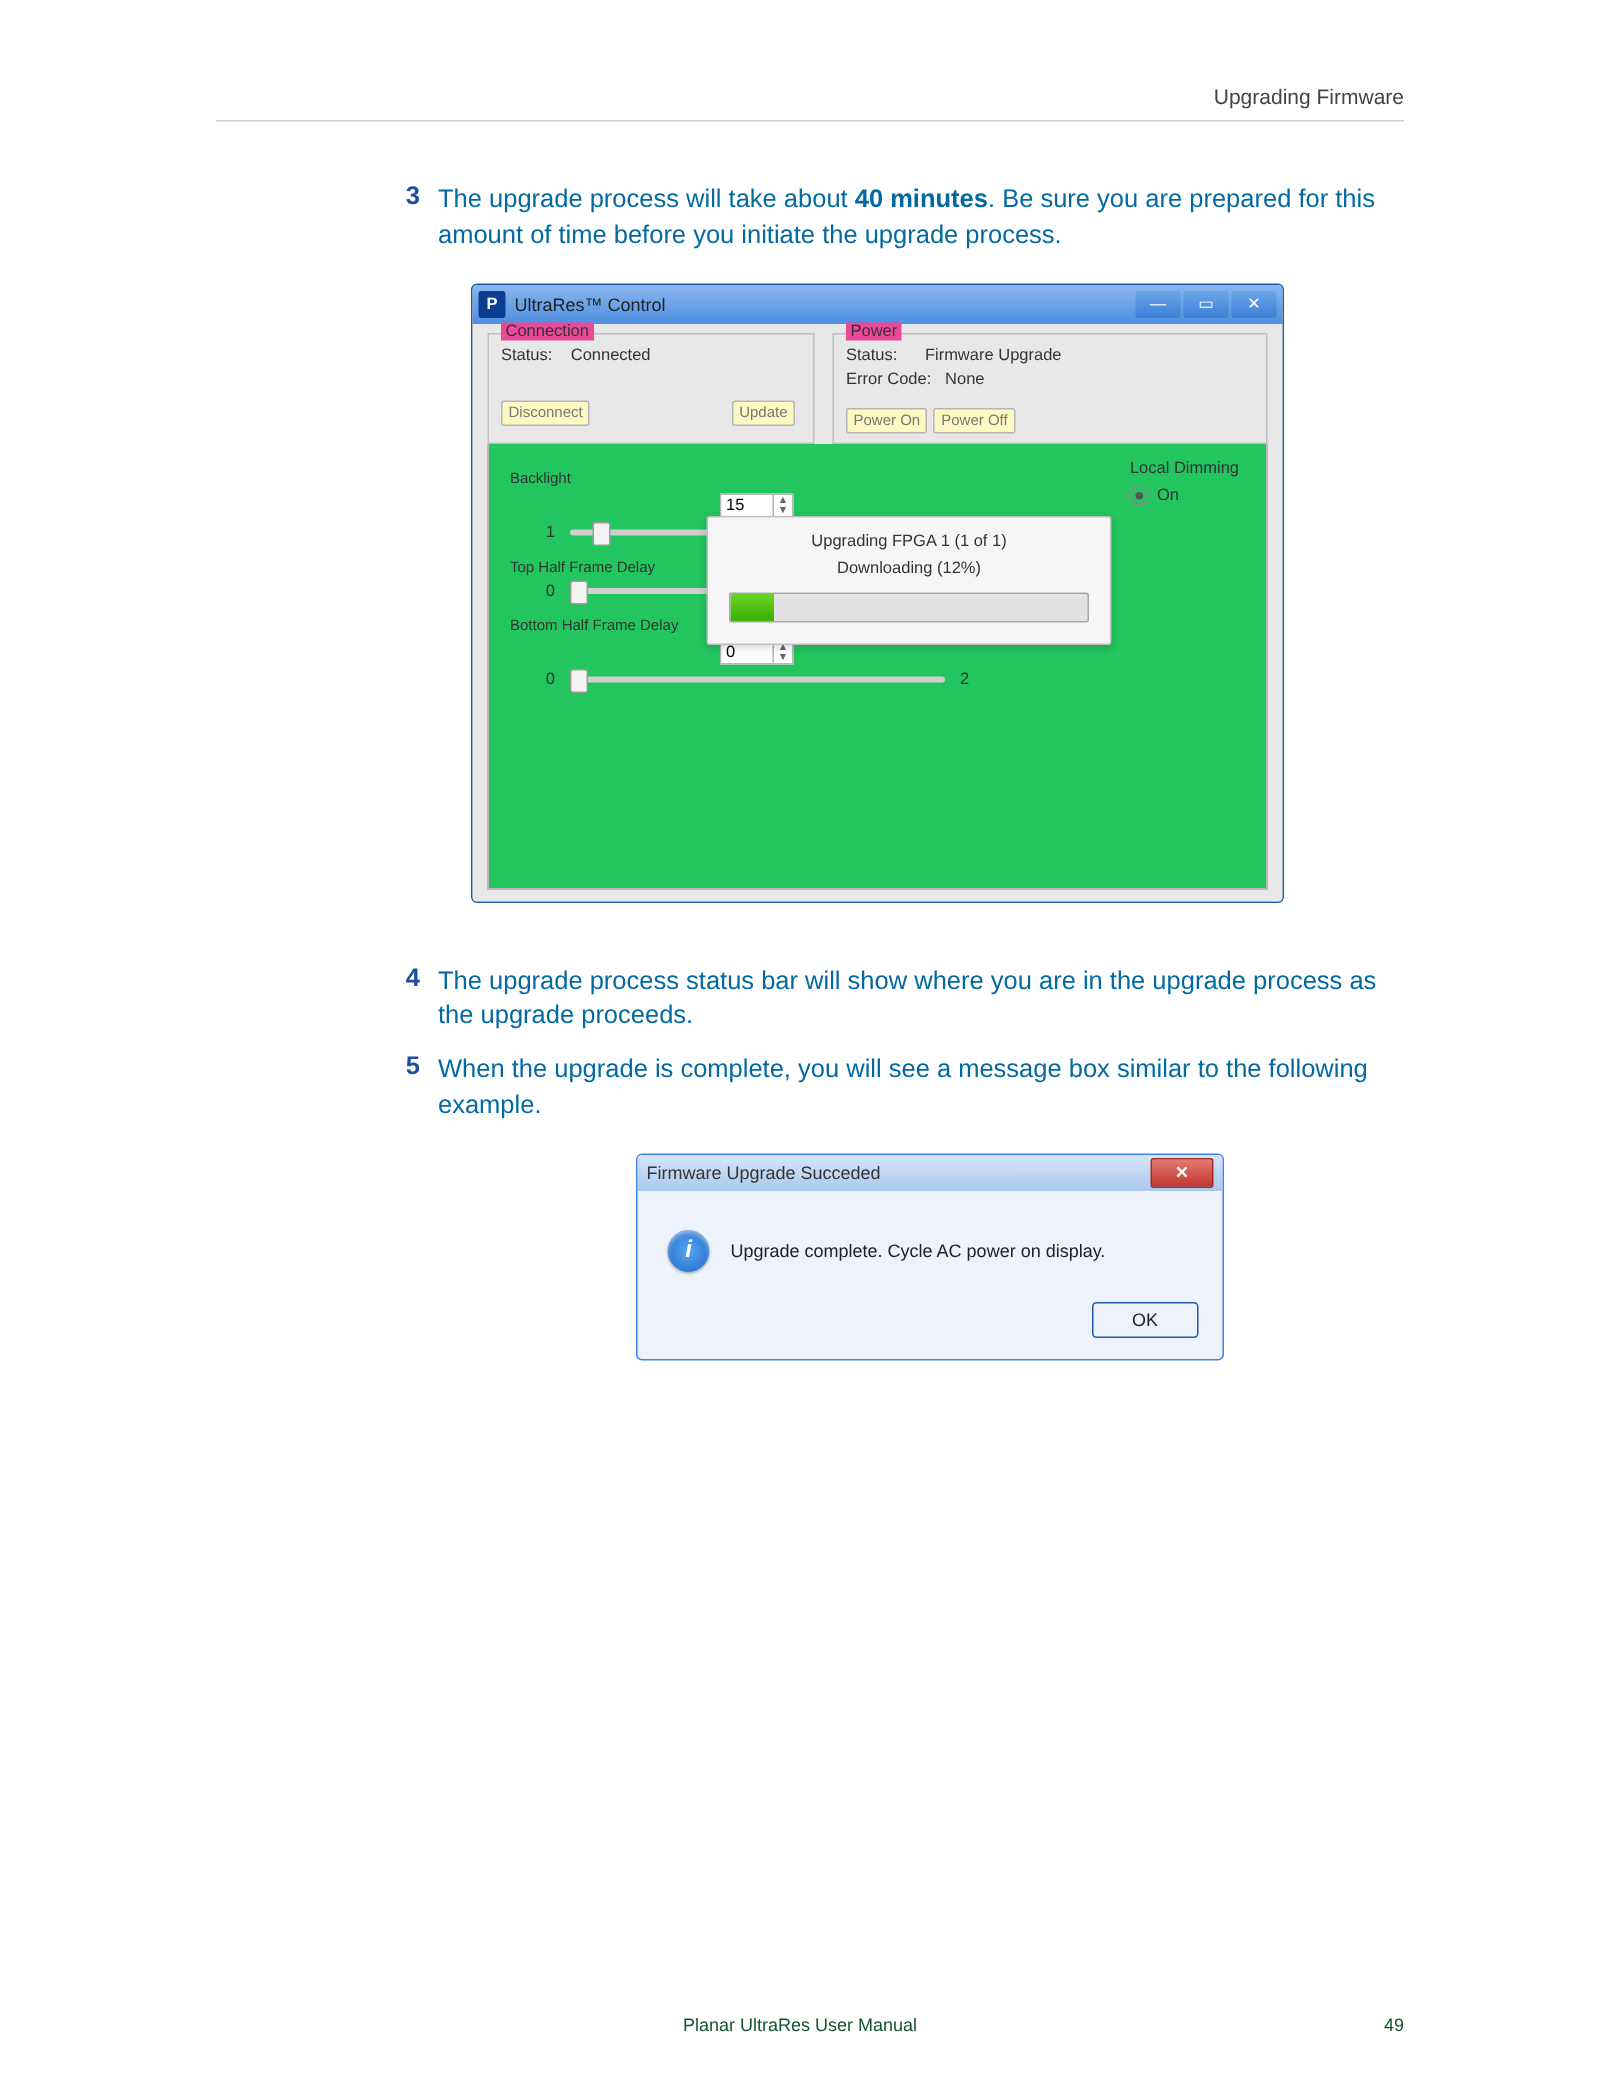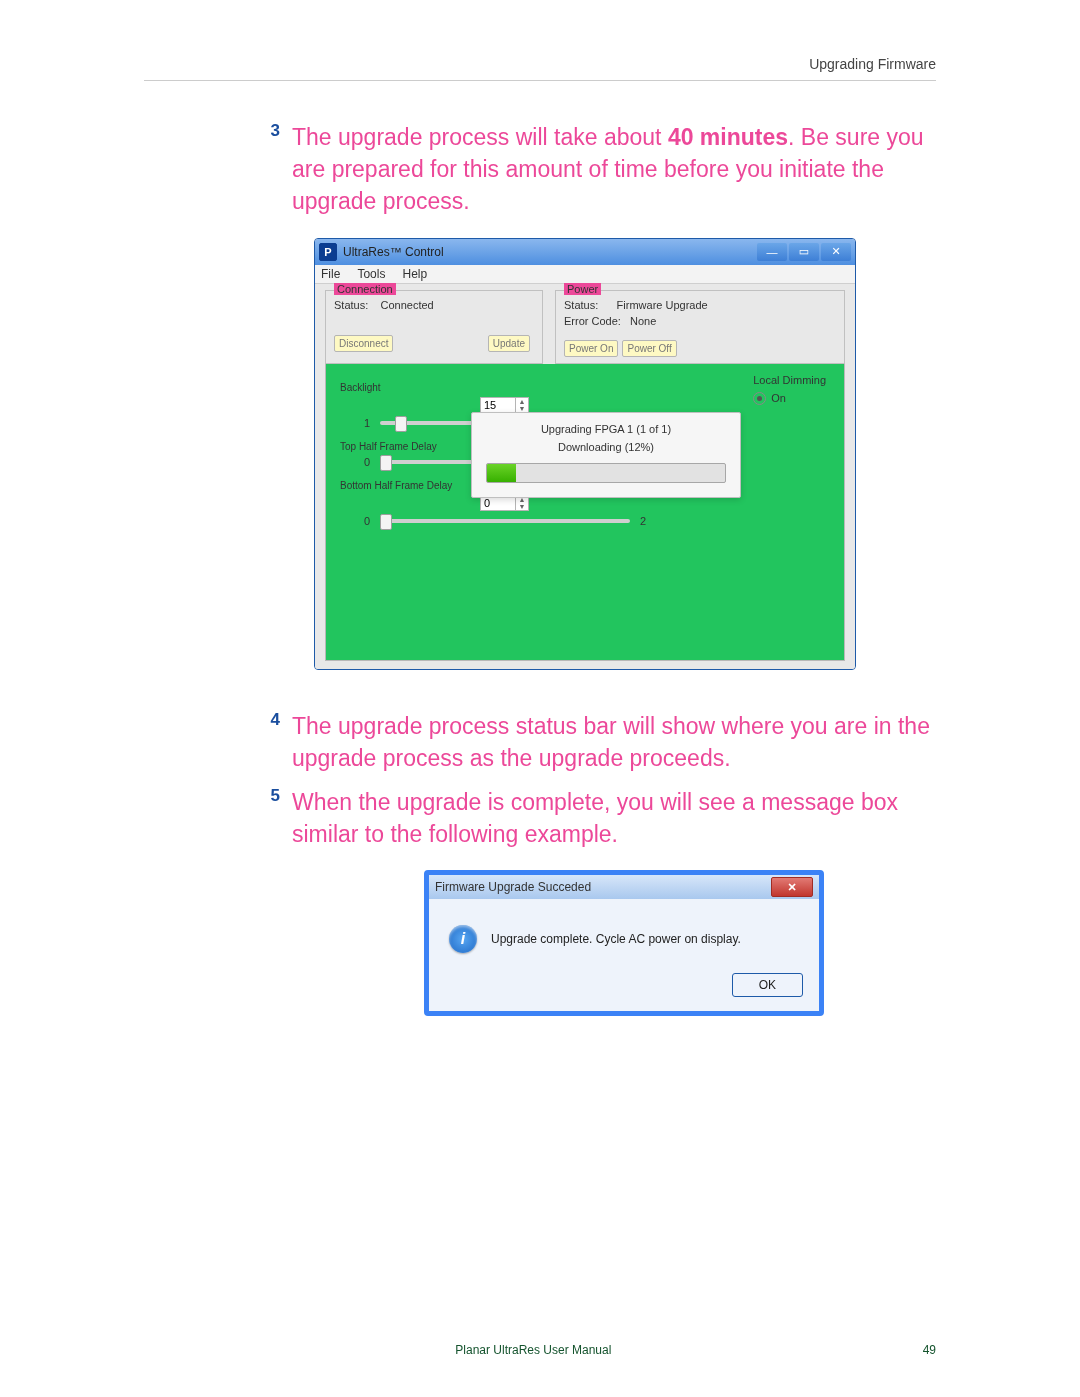--- a/index.html
+++ b/index.html
@@ -1,21 +1,21 @@
 <!DOCTYPE html>
 <html><head>
 <meta charset="utf-8">
 <style>
   html,body{margin:0;padding:0;background:#fff;font-family:"Segoe UI",Arial,sans-serif;color:#222}
   .page{box-sizing:border-box;width:972px;min-height:1397px;margin:0 auto;padding:56px 90px 40px 90px;position:relative}
   .header{font-size:14px;color:#444;text-align:right;border-bottom:1px solid #ccc;padding-bottom:8px}
   .steps{margin:40px 0 20px 110px;width:690px}
   .step{display:flex;margin:12px 0}
   .step-num{flex:0 0 26px;font-weight:700;color:#1a4e9e;font-size:17px;text-align:right;margin-right:12px}
-  .step-text{font-size:23px;line-height:1.4;color:#ec4899}
+  .step-text{font-size:17px;line-height:1.4;color:#0369a1}
   .strong{font-weight:700}
 
   
   .win{width:540px;margin:20px 0 20px 170px;border:1px solid #1e5aa8;border-radius:4px;overflow:hidden;font-size:11px;color:#333;background:#e8e8e8}
   .titlebar{height:26px;background:linear-gradient(#8ab7ee,#4e8fe0);display:flex;align-items:center;padding:0 4px;color:#222;font-size:12px}
   .tb-icon{width:16px;height:16px;background:#0b3d91;color:#fff;font-weight:700;font-size:11px;display:flex;align-items:center;justify-content:center;margin-right:6px;border:1px solid #0b3d91;border-radius:2px}
   .tb-title{flex:1}
   .tb-btns{display:flex}
   .tb-btn{width:30px;height:18px;margin-left:2px;border-radius:2px;display:flex;align-items:center;justify-content:center;font-size:11px;color:#fff}
   .tb-min,.tb-max{background:linear-gradient(#6aa6e8,#3d7fd6)}
@@ -45,21 +45,21 @@
   .radio{display:flex;align-items:center;font-size:11px}
   .radio .dot{width:11px;height:11px;border:1px solid #888;border-radius:50%;margin-right:5px;display:flex;align-items:center;justify-content:center}
   .radio .dot::after{content:"";width:5px;height:5px;background:#555;border-radius:50%}
   .local-dim{position:absolute;right:18px;top:10px;font-size:11px}
   .statusbar{border-top:1px solid #c5c5c5;padding:4px 8px;font-size:11px;background:#eaeaea}
   .progress-popup{position:absolute;left:145px;top:48px;width:240px;background:#f6f6f6;border:1px solid #bfbfbf;border-radius:2px;padding:10px 14px 14px 14px;box-shadow:0 2px 6px rgba(0,0,0,.15);font-size:11px;text-align:center}
   .bar-outer{margin-top:10px;height:18px;border:1px solid #a7a7a7;background:#e2e2e2;border-radius:2px;overflow:hidden}
   .bar-inner{height:100%;width:12%;background:linear-gradient(#6ad327,#37b000)}
 
   
-  .win2{width:390px;margin:18px 0 0 280px;border:5px solid #3b82f6;border-radius:4px;overflow:hidden;font-size:12px;background:#eef3fb}
+  .win2{width:390px;margin:18px 0 0 280px;border:1px solid #3b82f6;border-radius:4px;overflow:hidden;font-size:12px;background:#eef3fb}
   .titlebar2{height:24px;background:linear-gradient(#d7e6f9,#a9c8ee);display:flex;align-items:center;padding:0 6px;font-size:12px;color:#333}
   .tb2-title{flex:1}
   .tb2-close{width:40px;height:18px;background:linear-gradient(#e27a74,#c1362e);border:1px solid #a12c24;border-radius:2px;display:flex;align-items:center;justify-content:center;color:#fff;font-weight:700;font-size:11px}
   .msgbody{padding:26px 20px 14px 20px;display:flex;align-items:center}
   .info-icon{width:28px;height:28px;border-radius:50%;background:radial-gradient(#57a6f2,#1e68c5);color:#fff;display:flex;align-items:center;justify-content:center;font-weight:700;font-style:italic;font-size:16px;margin-right:14px;box-shadow:inset 0 2px 3px rgba(255,255,255,.5),0 1px 2px rgba(0,0,0,.3)}
   .msgbtnrow{padding:6px 16px 14px 16px;text-align:right}
   .okbtn{display:inline-block;border:1px solid #1e5aa8;padding:4px 26px;border-radius:3px;background:#eef3fb;font-size:12px}
 
   .footer{position:absolute;bottom:40px;left:90px;right:90px;display:flex;justify-content:space-between;font-size:12px;color:#14532d}
 </style>
@@ -81,25 +81,20 @@
   <div class="win">
     <div class="titlebar">
       <div class="tb-icon">P</div>
       <div class="tb-title">UltraRes™ Control</div>
       <div class="tb-btns">
         <div class="tb-btn tb-min">—</div>
         <div class="tb-btn tb-max">▭</div>
         <div class="tb-btn tb-close">✕</div>
       </div>
     </div>
-    <div class="menubar">
-      <span>File</span>
-      <span>Tools</span>
-      <span>Help</span>
-    </div>
     <div class="body">
       <div class="row">
         <div class="group" style="flex:0 0 200px">
           <div class="group-title">Connection</div>
           <div class="kv">
             <span>Status:</span>
             &nbsp;&nbsp;
             <span>Connected</span>
           </div>
           <div style="height:12px"></div>

